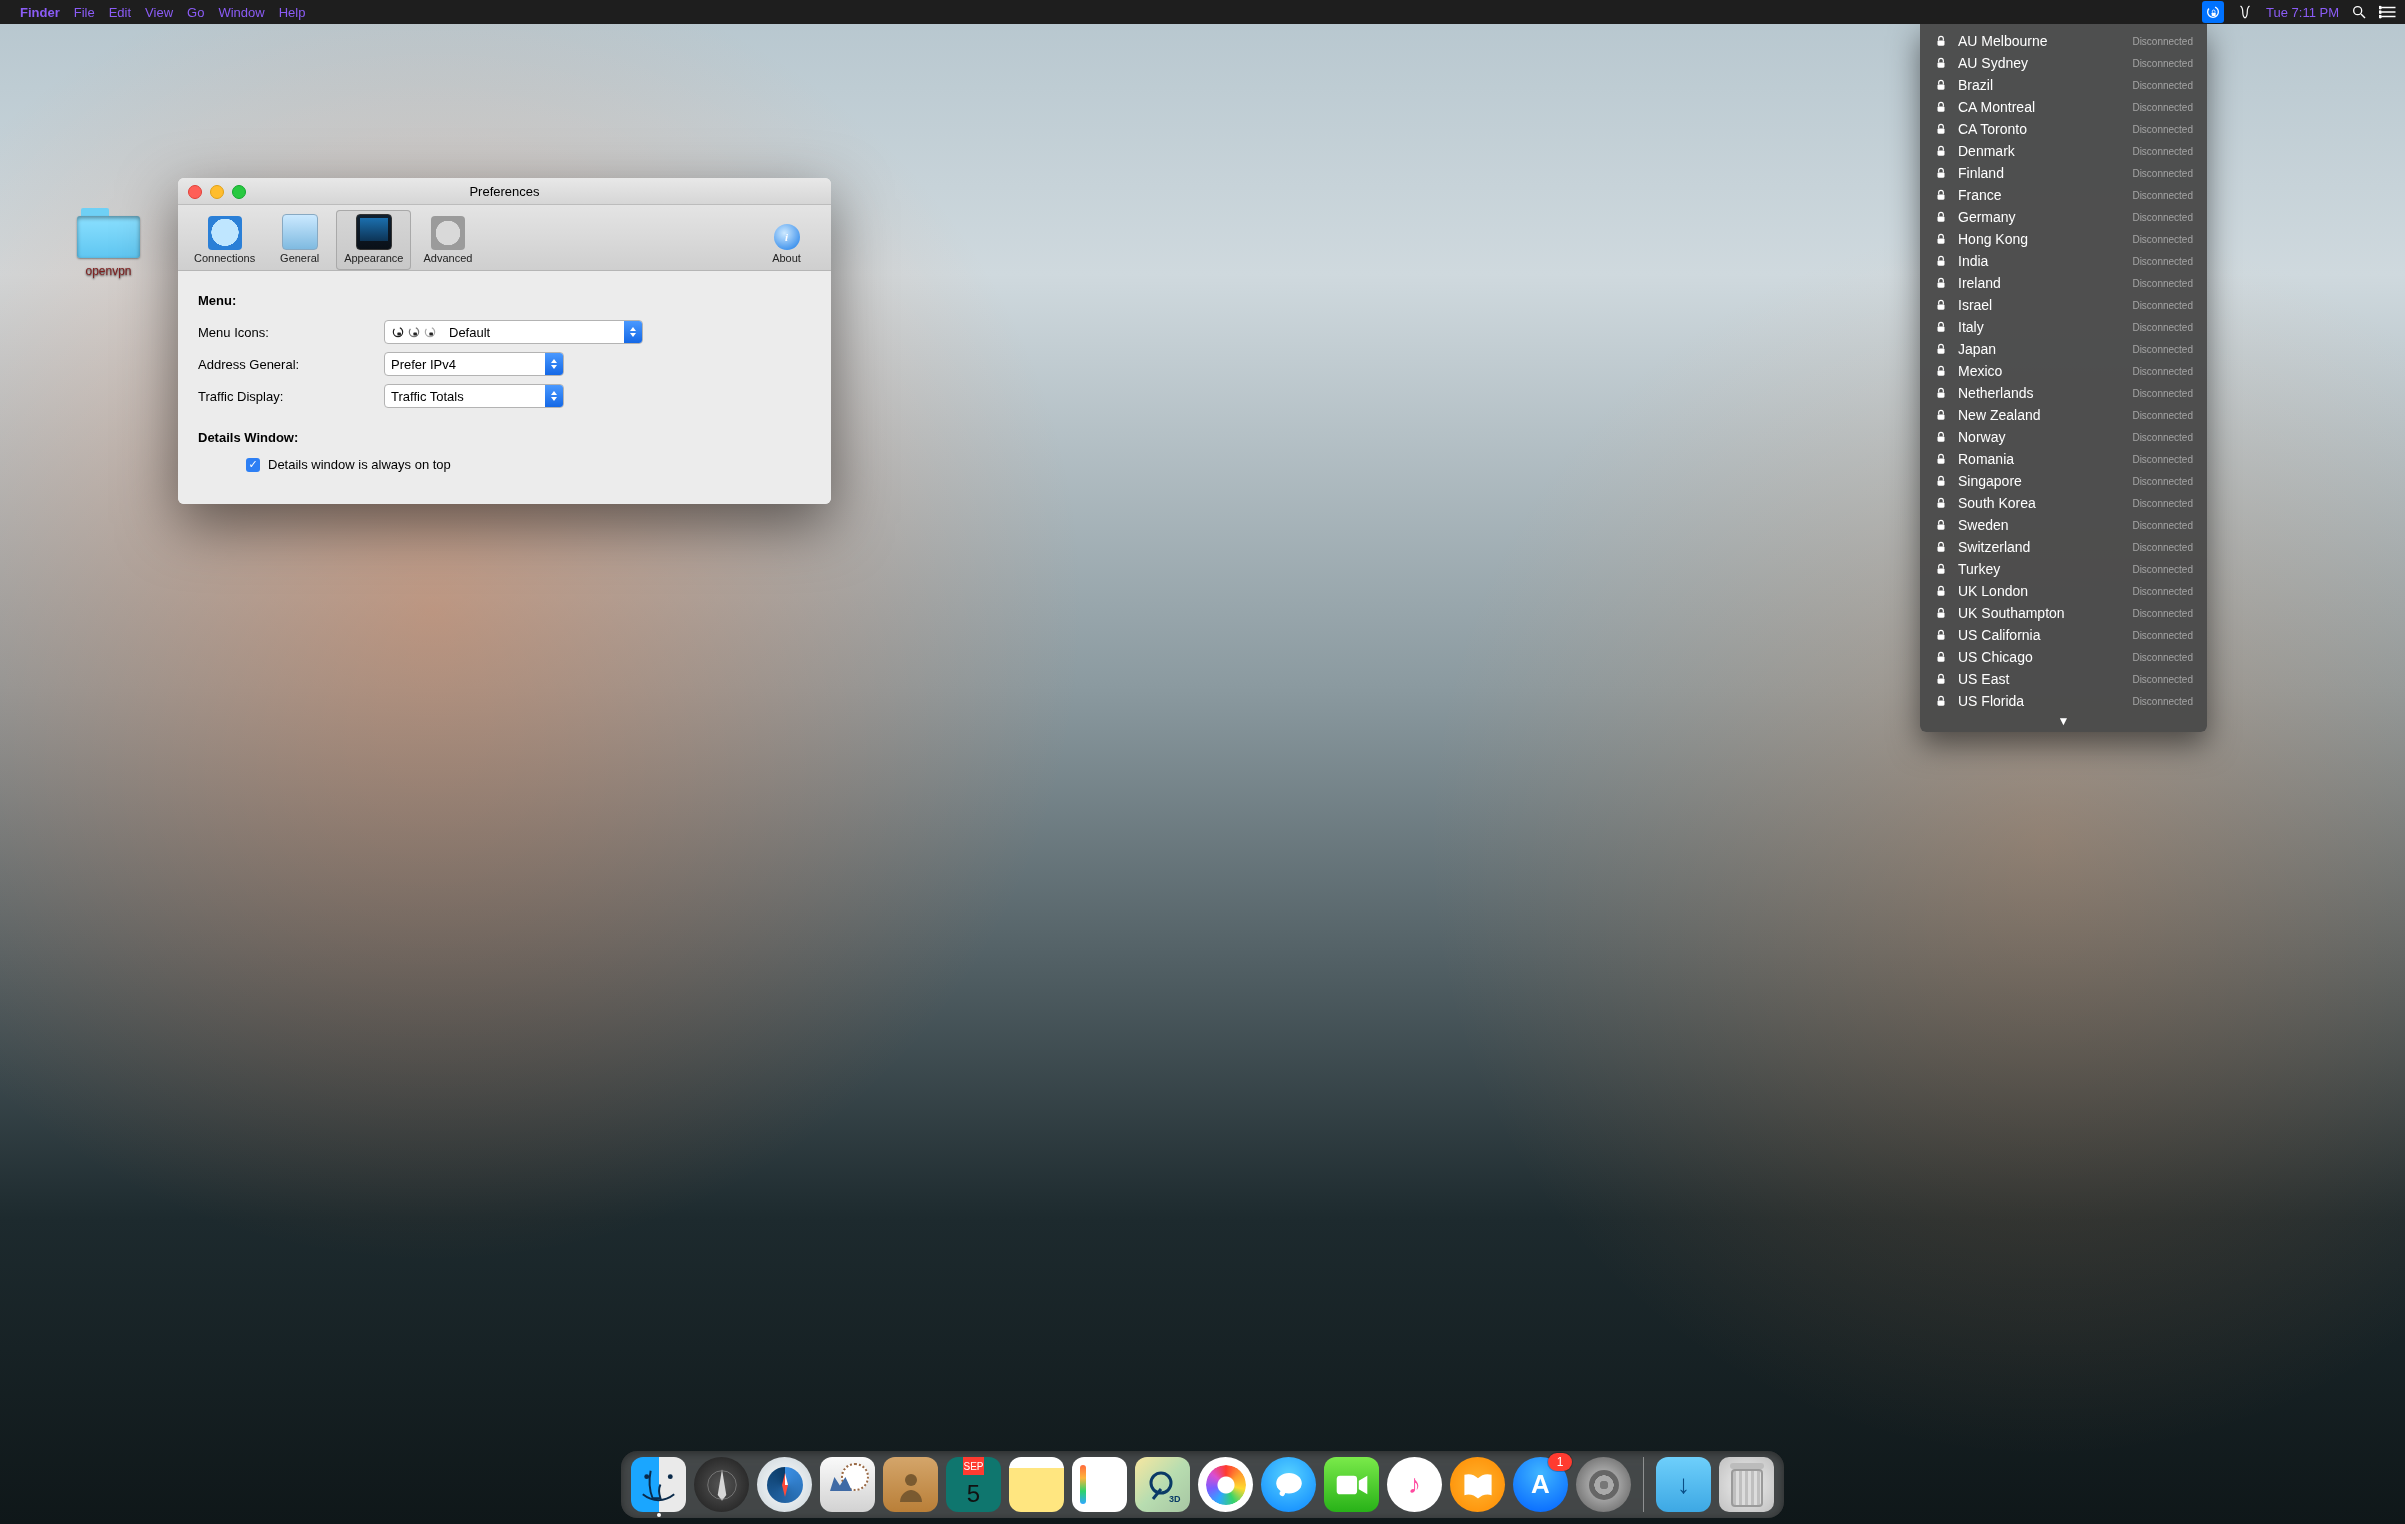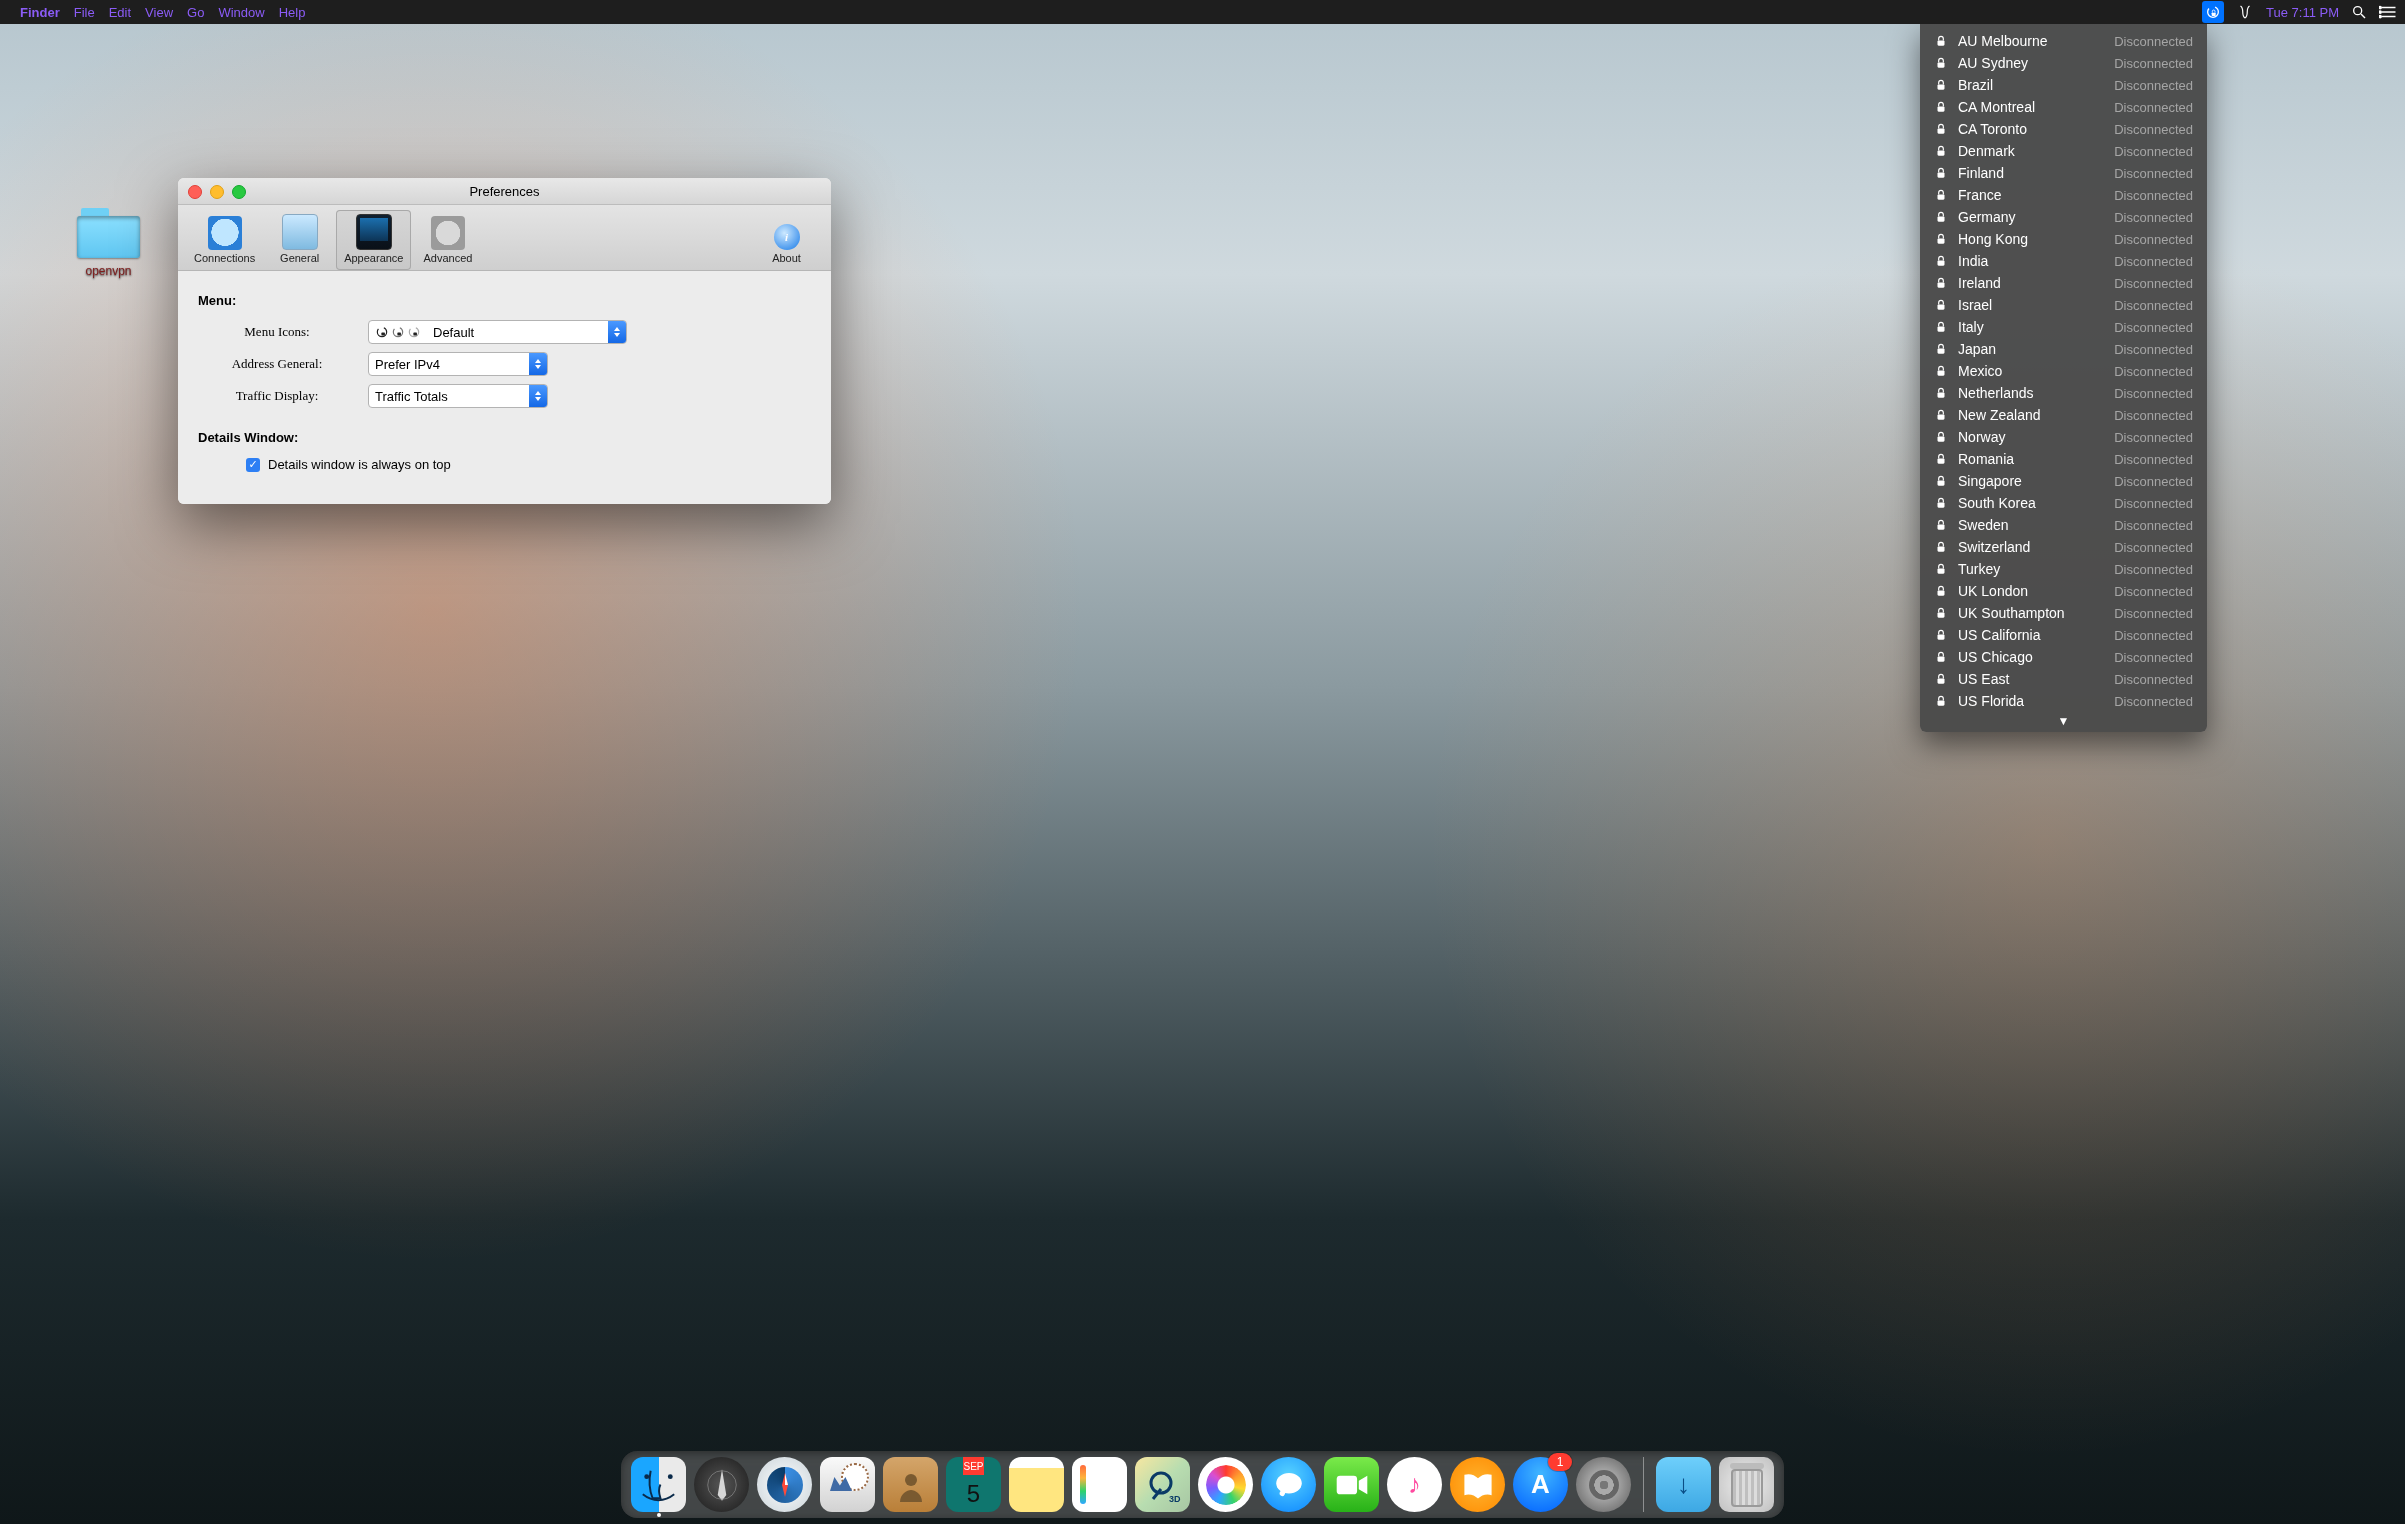--- a/index.html
+++ b/index.html
@@ -97,21 +97,21 @@
   .ic-conn{background:radial-gradient(circle at 50% 48%, #bfe6ff 0 55%, #2a7fd7 56% 100%);border-radius:50%;}
   .ic-gen{background:linear-gradient(#cbe9ff,#7fbae0);border:1px solid #88a9c2;}
   .ic-appear{background:linear-gradient(#102030,#0a1018);border:1px solid #333;position:relative;}
   .ic-appear::after{content:"";position:absolute;inset:3px 3px 8px 3px;background:linear-gradient(#1b6fae,#0d3456);}
   .ic-adv{background:radial-gradient(circle,#d9d9d9 0 50%,#9b9b9b 52% 100%);border-radius:50%;}
   .ic-about{width:26px;height:26px;border-radius:50%;background:radial-gradient(circle at 40% 35%,#cde9ff,#1478e7);color:#fff;display:flex;align-items:center;justify-content:center;font-weight:700;font-family:Georgia,serif;font-style:italic;}
 
   .content{padding:16px 20px 28px;background:var(--window-bg);}
   .section-label{font-weight:600;margin:6px 0 12px;}
   .form-row{display:flex;align-items:center;margin:8px 0;}
-  .form-row label{width:158px;text-align:center;margin-right:12px;font-family:Liberation Serif, serif;}
+  .form-row label{width:158px;text-align:left;margin-right:28px;}
   .select{
     display:flex;align-items:center;background:#fff;border:1px solid #b3b3b3;border-radius:4px;height:22px;
     position:relative;min-width:149px;
   }
   .select .sel-icons{display:flex;gap:2px;padding:0 6px;}
   .select .sel-icons svg{width:14px;height:14px;}
   .select .sel-text{flex:1;padding:0 6px;white-space:nowrap;}
   .select .sel-stepper{
     width:18px;align-self:stretch;border-top-right-radius:3px;border-bottom-right-radius:3px;
     background:linear-gradient(#4a99ff,#1468e6);display:flex;flex-direction:column;align-items:center;justify-content:center;
@@ -134,21 +134,21 @@
     background:rgba(74,74,74,0.97);border-radius:0 0 6px 6px;
     padding:6px 0 4px;z-index:40;box-shadow:0 12px 30px rgba(0,0,0,0.5);
     max-height: 752px; overflow:hidden;
   }
   .vpn-row{
     display:flex;align-items:center;padding:3px 14px;color:var(--menu-item);
     font-size:14px;
   }
   .vpn-row .lock{width:14px;height:14px;margin-right:10px;flex-shrink:0;}
   .vpn-row .srv{flex:1;white-space:nowrap;}
-  .vpn-row .status{color:var(--menu-item-dim);font-size:13px;}
+  .vpn-row .status{color:var(--menu-item-dim);font-size:10px;}
   .vpn-more{
     text-align:center;color:#fff;padding:2px 0 0;font-size:12px;
   }
 
   
   .dock-wrap{
     position:absolute;left:0;right:0;bottom:6px;display:flex;justify-content:center;z-index:30;
   }
   .dock{
     background:rgba(110,110,110,0.55);border-radius:16px;padding:6px 10px;display:flex;align-items:flex-end;gap:8px;

